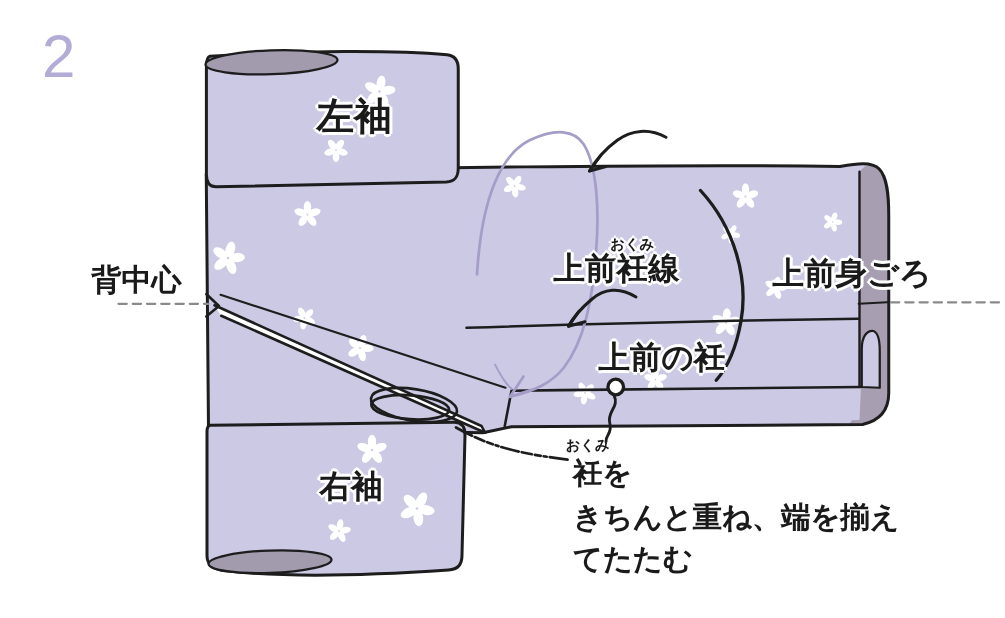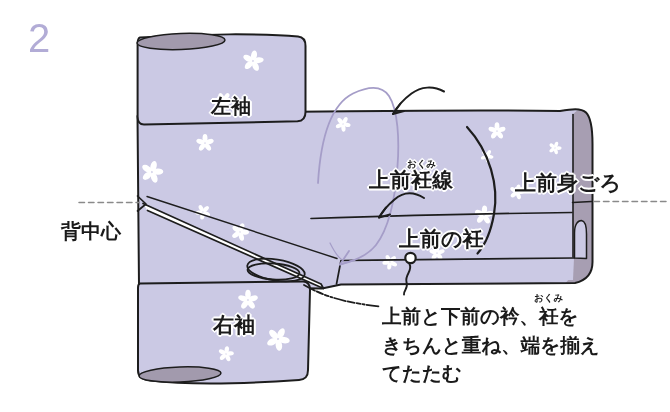--- a/index.html
+++ b/index.html
@@ -7,23 +7,23 @@
          font-family:"Liberation Sans",sans-serif;}
   #art{position:absolute;left:0;top:0;}
   .ink{stroke:#1d1d1d;}
   .label{position:absolute;color:#1a1a1a;font-weight:600;white-space:nowrap;line-height:1.1;}
   .halo{text-shadow:-1px -1px 0 #fff,1px -1px 0 #fff,-1px 1px 0 #fff,1px 1px 0 #fff,
         -2px 0 0 #fff,2px 0 0 #fff,0 -2px 0 #fff,0 2px 0 #fff;}
   .rchar{position:relative;display:inline-block;text-align:right;}
   .rt{position:absolute;top:-9px;left:50%;transform:translateX(-50%);
       font-size:9.5px;font-weight:600;letter-spacing:0;line-height:1;white-space:nowrap;}
   #step-num{position:absolute;left:28px;top:16px;font-size:40px;font-weight:300;color:#b2acd6;}
-  #lbl-left-sleeve{left:211px;top:65px;font-size:20px;margin-top:30px;}
+  #lbl-left-sleeve{left:211px;top:65px;font-size:25px;}
   #lbl-right-sleeve{left:213px;top:313px;font-size:21px;text-align:center;}
-  #lbl-back-center{left:61px;top:176px;font-size:20px;margin-top:44px;}
+  #lbl-back-center{left:61px;top:176px;font-size:20px;}
   #lbl-side-seam{left:417px;top:82px;font-size:20px;}
   #lbl-okumi-line{left:369px;top:168px;font-size:21px;}
   #lbl-front-body{left:515px;top:171px;font-size:21px;}
   #lbl-front-okumi{left:399px;top:227px;font-size:21px;}
   #note{position:absolute;left:382px;top:302px;font-size:19.5px;line-height:28.5px;
         color:#1a1a1a;font-weight:600;white-space:nowrap;}
 </style>
 </head>
 <body>
 
@@ -138,19 +138,19 @@
   <div id="lbl-okumi-line" class="label halo">
     <span>上前</span><span class="rchar"><span class="rt">おくみ</span><span>衽</span></span><span>線</span>
   </div>
 
   <div id="lbl-front-okumi" class="label halo">上前の衽</div>
 
   <div id="lbl-front-body" class="label halo">上前身ごろ</div>
 
   <div id="note">
     <div>
-      <span>上前と下前の衿、</span><span class="rchar"><span class="rt">おくみ</span><span>衽</span></span><span>を</span>
+      <span class="rchar"><span class="rt">おくみ</span><span>衽</span></span><span>を</span>
     </div>
     <div>きちんと重ね、端を揃え</div>
     <div>てたたむ</div>
   </div>
 
 </div>
 
 </body></html>

